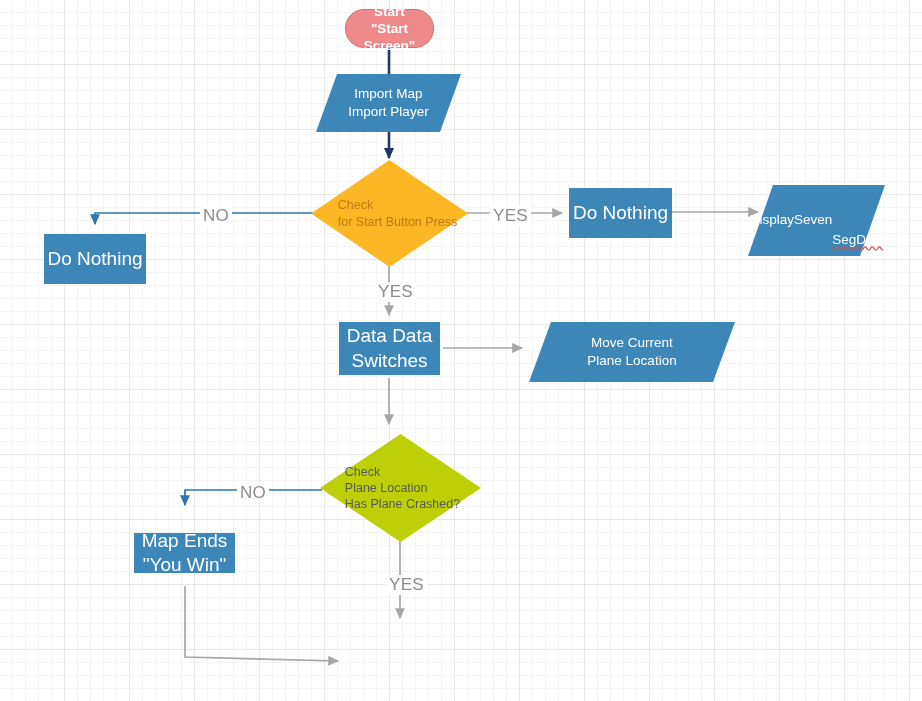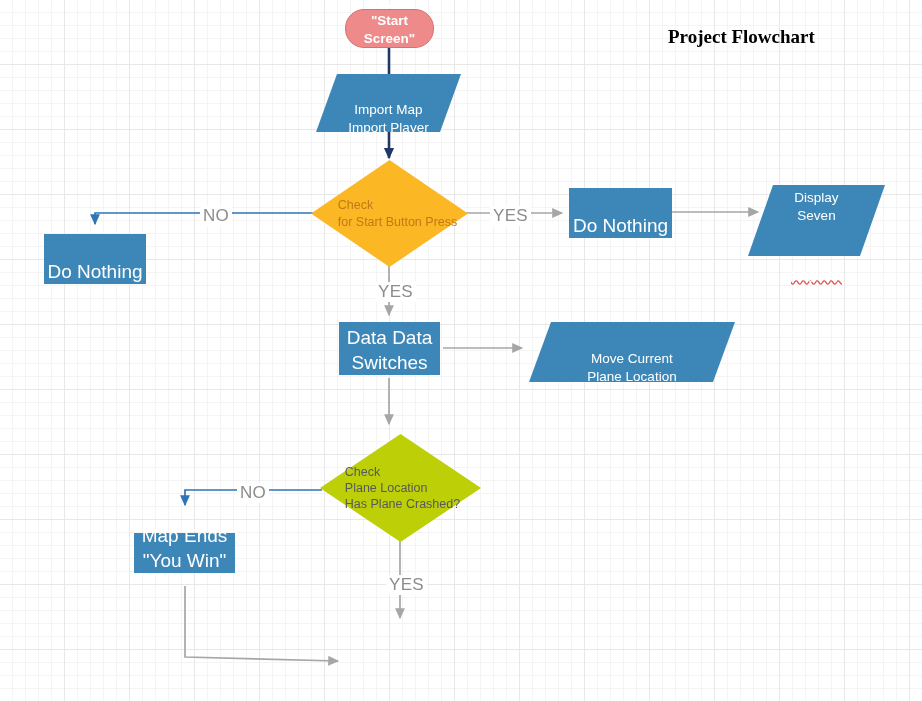--- a/index.html
+++ b/index.html
@@ -24,21 +24,21 @@
   }
   #svg-layer {
     position: absolute;
     left: 0; top: 0;
     width: 922px;
     height: 701px;
   }
   .node {
     position: absolute;
     display: flex;
-    align-items: flex-end;
+    align-items: center;
     justify-content: center;
     text-align: center;
     line-height: 1.28;
     box-sizing: border-box;
     z-index: 3;
   }
   .node-label {
     display: block;
     width: 100%;
     white-space: pre-line;
@@ -60,21 +60,21 @@
     position: absolute;
     z-index: 3;
   }
   .io-shape svg {
     position: absolute;
     left: 0; top: 0;
     display: block;
   }
   .io-text {
     position: absolute;
-    left: 0; top: 16px;
+    left: 0; top: 0;
     width: 100%;
     height: 100%;
     display: flex;
     align-items: center;
     justify-content: center;
     text-align: center;
     color: #ffffff;
     font-size: 13.5px;
     line-height: 1.35;
     white-space: pre-line;
@@ -169,21 +169,20 @@
 
     <path d="M389,378 L389,424" stroke="#a6a6a6" stroke-width="1.7" fill="none" marker-end="url(#ah-gray-d)"></path>
 
     <path d="M322,490 L185,490 L185,505" stroke="#2e75b6" stroke-width="1.7" fill="none" marker-end="url(#ah-blue)"></path>
 
     <path d="M400,538 L400,618" stroke="#a6a6a6" stroke-width="1.7" fill="none" marker-end="url(#ah-gray-d)"></path>
 
     <path d="M185,586 L185,657 L338,661" stroke="#a6a6a6" stroke-width="1.7" fill="none" marker-end="url(#ah-gray-d)"></path>
   </svg>
 
-  <div id="chart-title" style="left:668px; top:26px;">Project Flowchart</div>
 
   <div class="node terminator" style="left:345px; top:9px; width:89px; height:39px;">
     <span class="node-label">Start
 "Start Screen"</span>
   </div>
 
   <div class="io-shape" style="left:316px; top:74px; width:145px; height:58px;">
     <svg width="145" height="58" viewBox="0 0 145 58" xmlns="http://www.w3.org/2000/svg">
       <polygon points="21,0 145,0 124,58 0,58" fill="#3d87b8"></polygon>
     </svg>
@@ -204,21 +203,21 @@
   </div>
 
   <div class="node process" style="left:569px; top:188px; width:103px; height:50px;">
     <span class="node-label">Do Nothing</span>
   </div>
 
   <div class="io-shape" style="left:748px; top:185px; width:137px; height:71px;">
     <svg width="137" height="71" viewBox="0 0 137 71" xmlns="http://www.w3.org/2000/svg">
       <polygon points="25,0 137,0 112,71 0,71" fill="#3d87b8"></polygon>
     </svg>
-    <span class="io-text" style="flex-direction:column;">
+    <span class="io-text" style="">
       <span>Display</span>
       <span>Seven</span>
       <span class="spell">SegDisp</span>
     </span>
   </div>
 
   <div class="node process" style="left:339px; top:322px; width:101px; height:53px;">
     <span class="node-label">Data Data
 Switches</span>
   </div>

